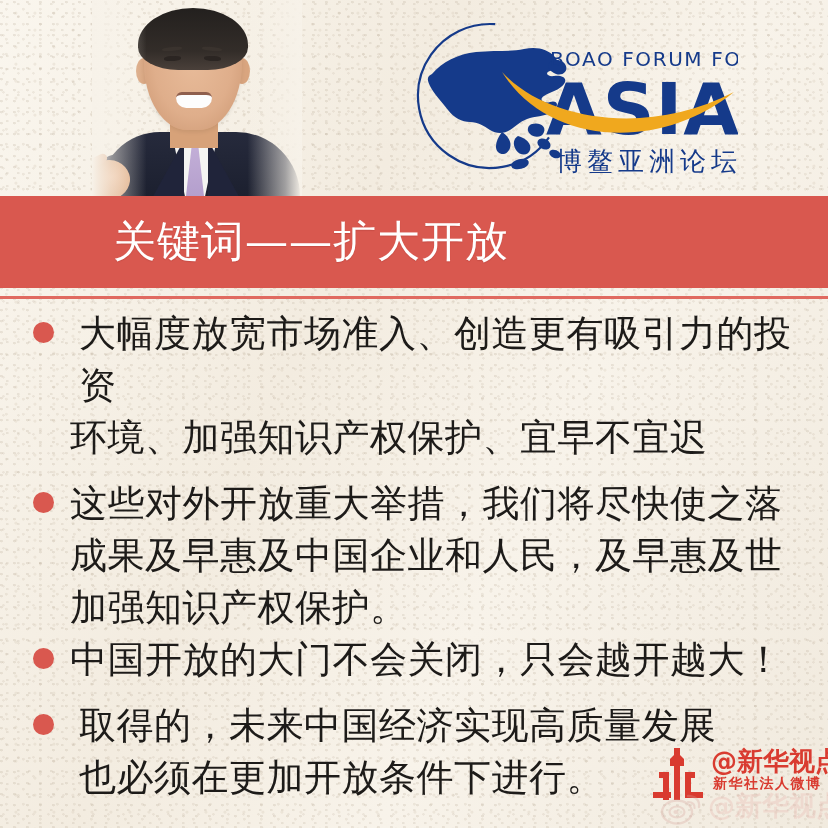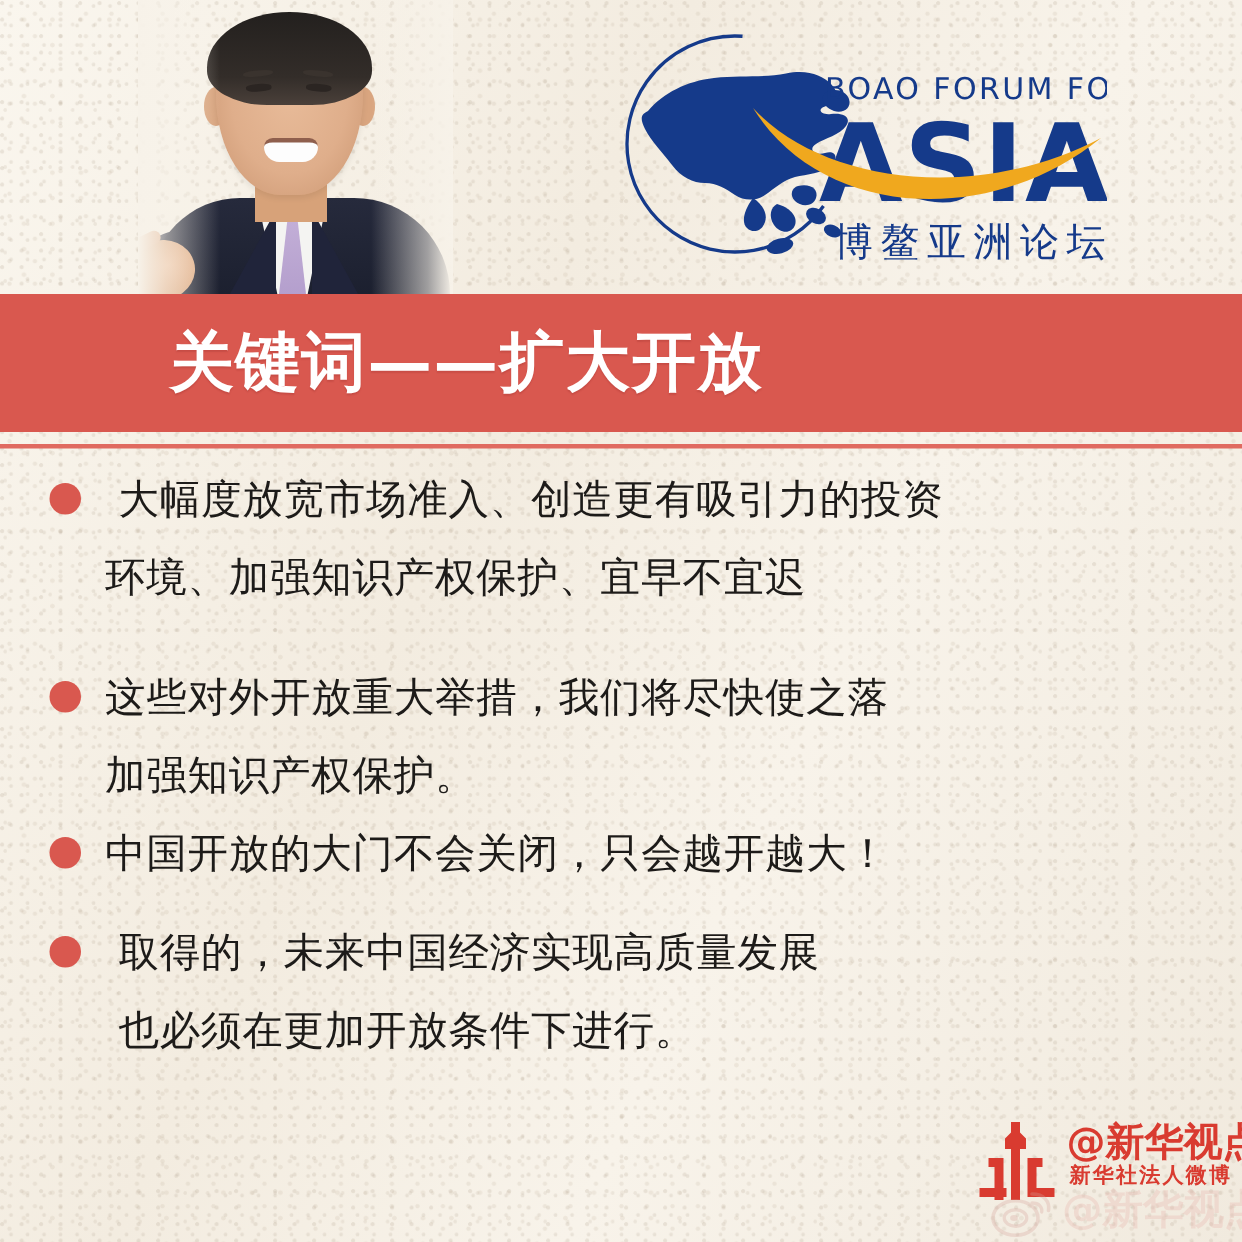--- a/index.html
+++ b/index.html
@@ -101,42 +101,42 @@
   .logo svg{display:block;width:340px;height:162px;}
 
   
   .banner{
     position:absolute;left:0;top:196px;width:828px;height:92px;
     background:#d9584f;
   }
   .banner-title{
     position:absolute;left:113px;top:17px;
     font-family:"DejaVu Serif","Liberation Serif",serif;
-    font-weight:700;font-size:43px;color:#ffffff;
+    font-weight:400;font-size:43px;color:#ffffff;
     letter-spacing:1px;white-space:nowrap;
     text-shadow:0 1px 1px rgba(120,30,25,.18);
   }
   .rule{position:absolute;left:0;top:296px;width:828px;height:3px;background:#e06a60;}
 
   
   .content{position:absolute;left:0;top:306px;width:828px;}
   .bullet-row{position:relative;display:flex;align-items:flex-start;}
   .dot{
     flex:0 0 auto;width:21px;height:21px;border-radius:50%;
     background:#d9584f;margin:14px 16px 0 33px;
   }
   .para{
     flex:1 1 auto;
     font-family:"DejaVu Serif","Liberation Serif",serif;
-    font-size:27px;line-height:52px;color:#1d1b19;
+    font-size:37px;line-height:52px;color:#1d1b19;
     letter-spacing:.5px;
     padding-right:24px;
   }
   .b1{margin-top:2px;}
-  .b2{margin-top:28px;}
+  .b2{margin-top:14px;}
   .b3{}
   .b4{margin-top:14px;}
   .indent{padding-left:9px;}
 
   
   .wm-logo{position:absolute;left:651px;top:744px;width:180px;height:58px;}
   .wm-mark{
     position:absolute;left:0;top:4px;width:56px;height:52px;
   }
   .wm-text{
@@ -239,20 +239,21 @@
       <div class="para">
         <div class="indent">大幅度放宽市场准入、创造更有吸引力的投资</div>
         <div>环境、加强知识产权保护、宜早不宜迟</div>
       </div>
     </div>
 
     <div class="bullet-row b2">
       <div class="dot"></div>
       <div class="para">
         <div>这些对外开放重大举措，我们将尽快使之落</div>
+        <div>成果及早惠及中国企业和人民，及早惠及世</div>
         <div>加强知识产权保护。</div>
       </div>
     </div>
 
     <div class="bullet-row b3">
       <div class="dot"></div>
       <div class="para">
         <div>中国开放的大门不会关闭，只会越开越大！</div>
       </div>
     </div>

